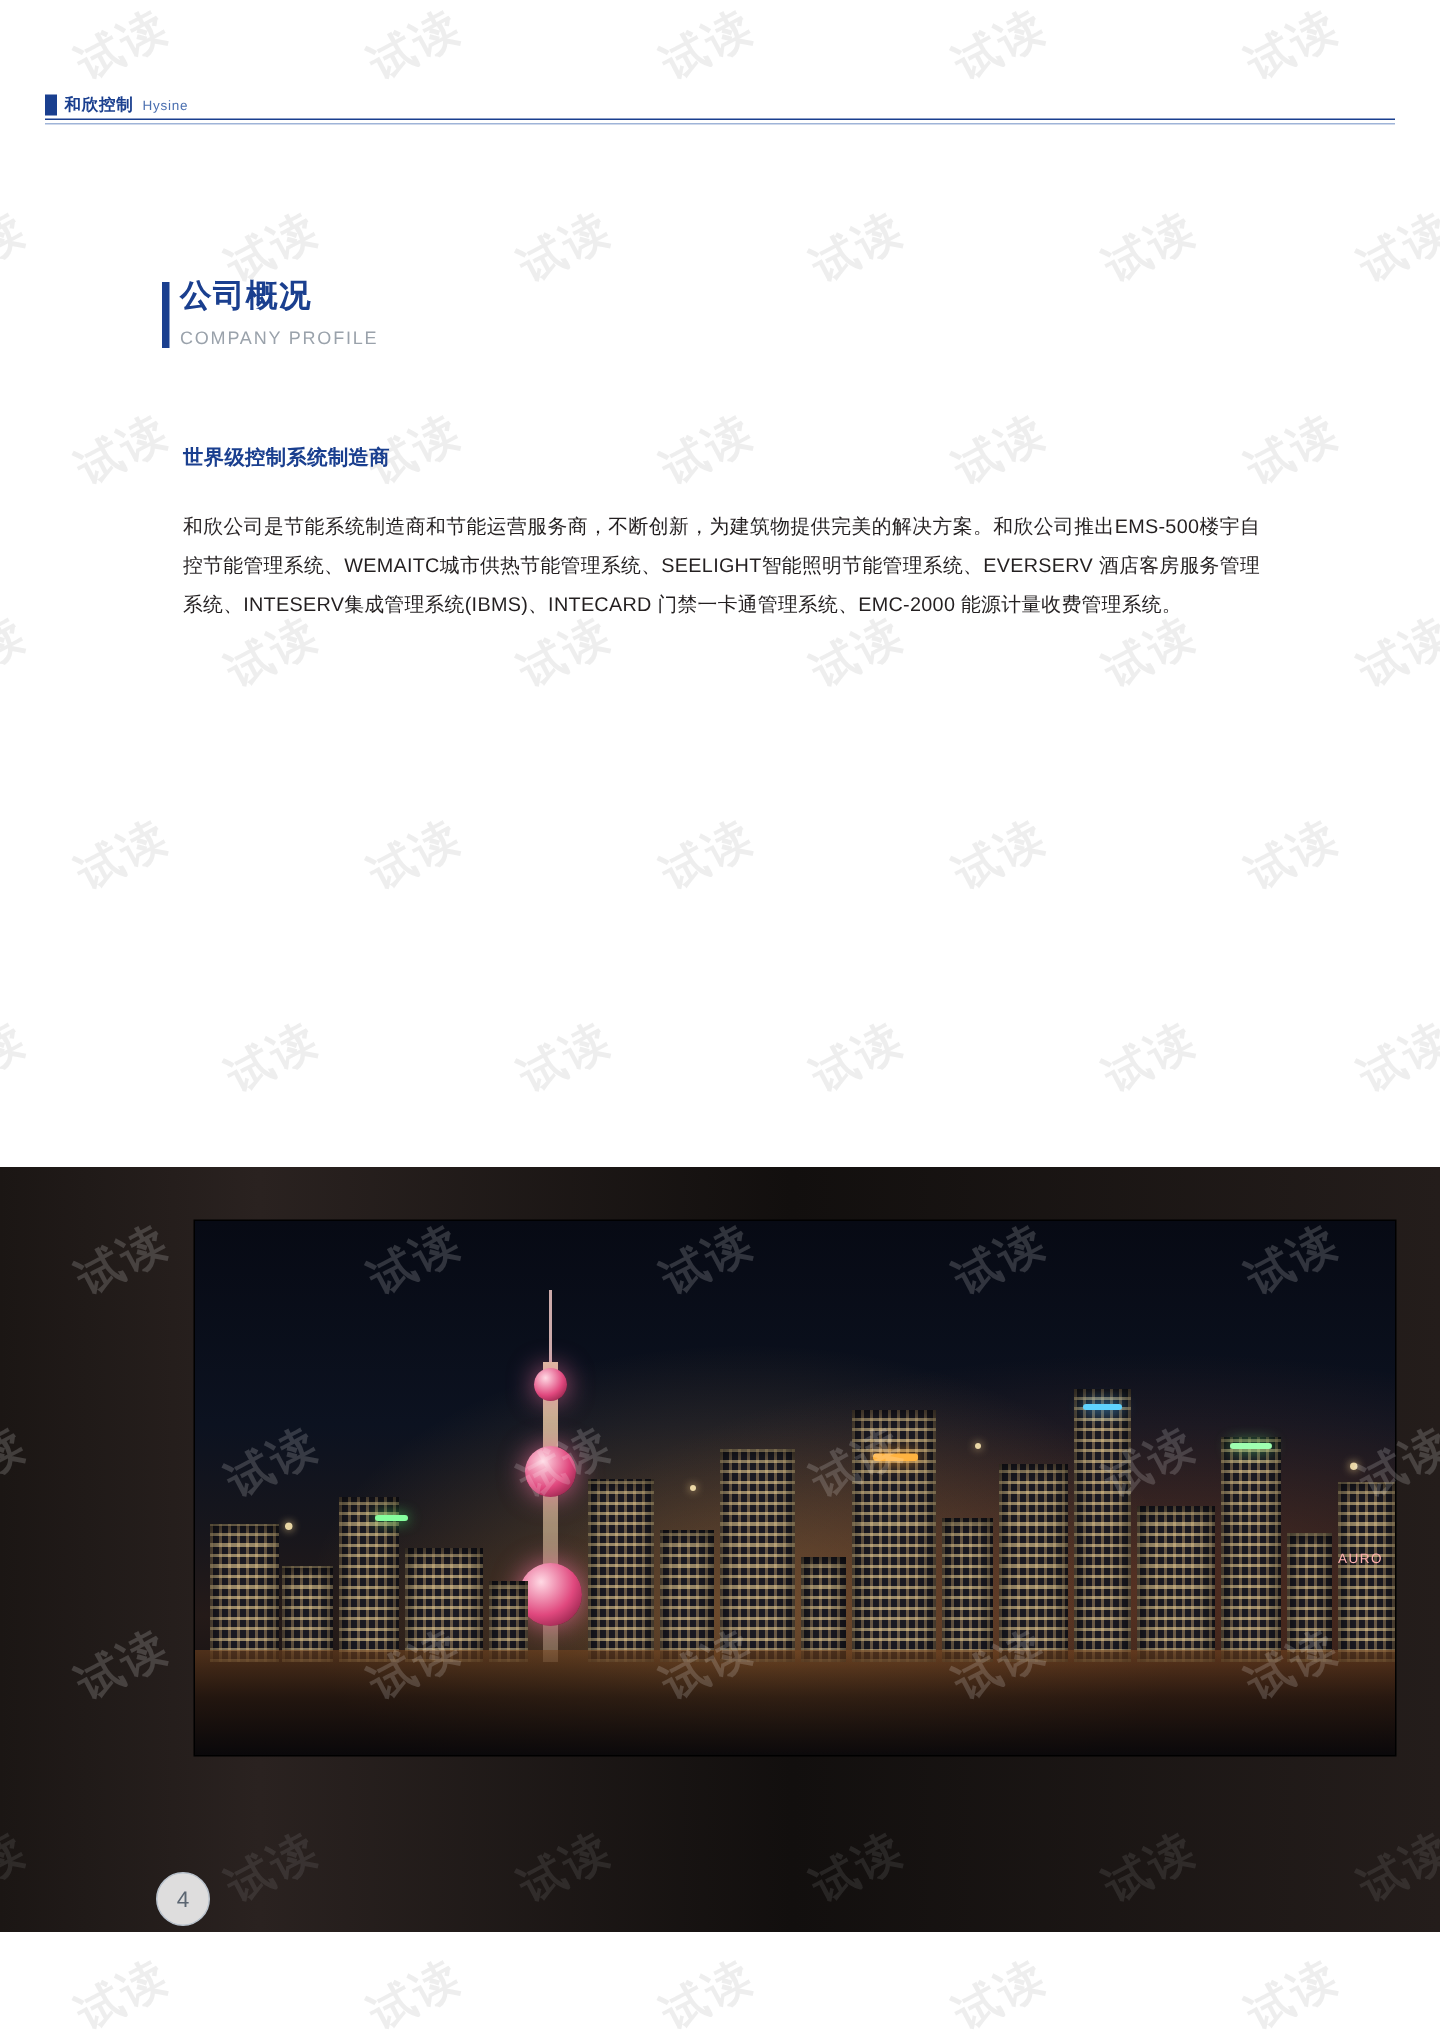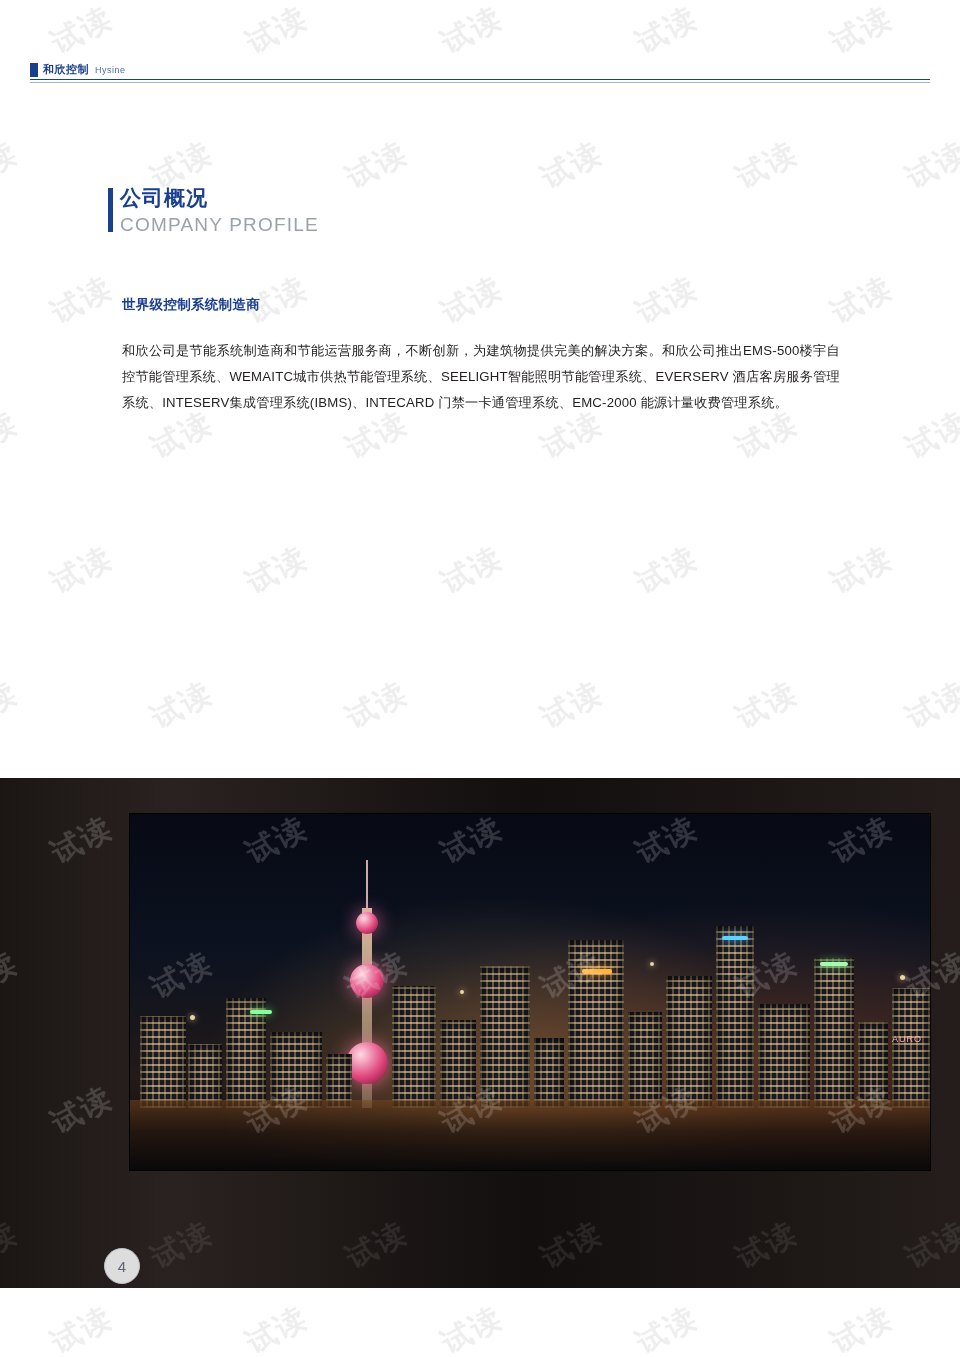--- a/index.html
+++ b/index.html
@@ -108,21 +108,21 @@
     background: #1a3f8f;
   }
   .title-cn {
     font-size: 21px;
     font-weight: bold;
     color: #1a3f8f;
     letter-spacing: 1px;
     line-height: 26px;
   }
   .title-en {
-    font-size: 19px;
+    font-size: 12px;
     color: #9aa2ab;
     letter-spacing: 1.2px;
     line-height: 24px;
     margin-top: 2px;
   }
 
   
   .content {
     position: absolute;
     top: 296px;

